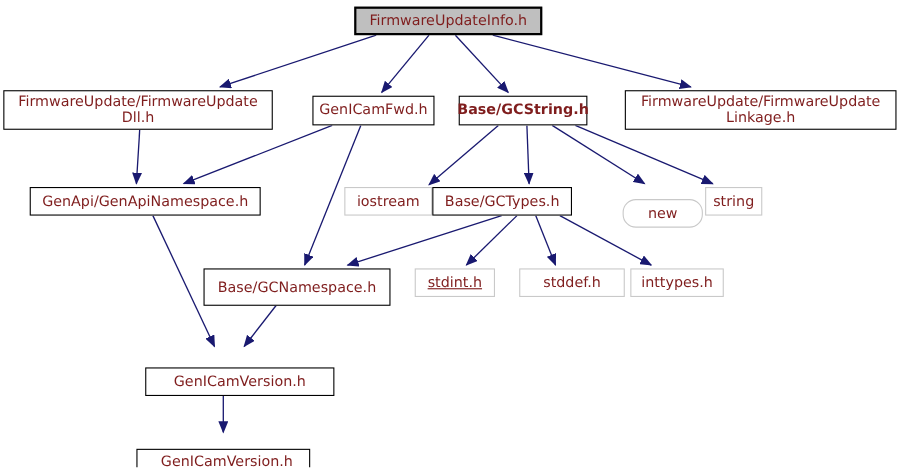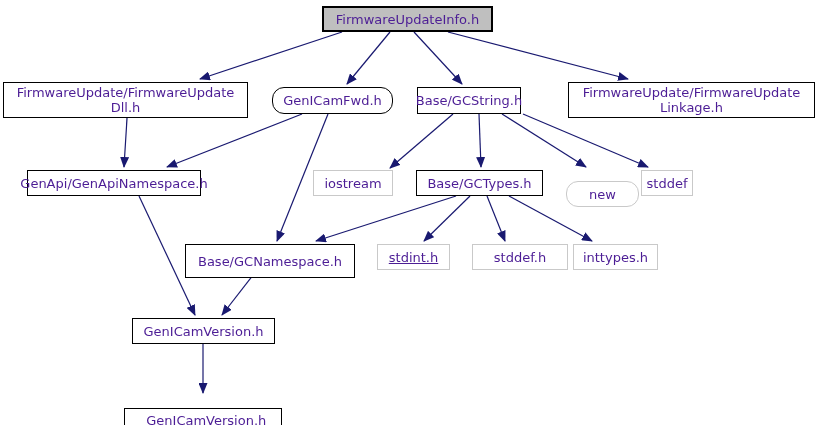--- a/index.html
+++ b/index.html
@@ -20,21 +20,21 @@
     left: 0;
     top: 0;
     width: 817px;
     height: 425px;
   }
   .node {
     position: absolute;
     box-sizing: border-box;
     background: #ffffff;
     border: 1px solid #000000;
-    color: #4c1d95;
+    color: #7f1d1d;
     font-size: 13px;
     line-height: 15px;
     display: flex;
     align-items: center;
     justify-content: center;
     text-align: center;
     white-space: pre-line;
     cursor: pointer;
   }
   .node.root {
@@ -71,29 +71,29 @@
       <line x1="487" y1="196" x2="505" y2="241" stroke="#191970" stroke-width="1.2" marker-end="url(#arrowhead)"></line>
       <line x1="509" y1="196" x2="592" y2="241" stroke="#191970" stroke-width="1.2" marker-end="url(#arrowhead)"></line>
       <line x1="139" y1="196" x2="195" y2="315" stroke="#191970" stroke-width="1.2" marker-end="url(#arrowhead)"></line>
       <line x1="257" y1="270" x2="222" y2="315" stroke="#191970" stroke-width="1.2" marker-end="url(#arrowhead)"></line>
       <line x1="203" y1="344" x2="203" y2="393" stroke="#191970" stroke-width="1.2" marker-end="url(#arrowhead)"></line>
     </svg>
   <div id="node-layer">
       <div class="node root" style="left: 322px; top: 6px; width: 171px; height: 26px; background: rgb(191, 191, 191); border-color: rgb(0, 0, 0);">FirmwareUpdateInfo.h</div>
       <div class="node project" style="left: 3px; top: 82px; width: 245px; height: 36px; border-color: rgb(0, 0, 0);">FirmwareUpdate/FirmwareUpdate
 Dll.h</div>
-      <div class="node project" style="left: 272px; top: 87px; width: 121px; height: 27px; border-color: rgb(0, 0, 0); border-radius: 12px;">GenICamFwd.h</div>
-      <div class="node project" style="left: 417px; top: 87px; width: 104px; height: 27px; border-color: rgb(0, 0, 0);">Base/GCString.h</div>
+      <div class="node project" style="left: 284px; top: 87px; width: 111px; height: 27px; border-color: rgb(0, 0, 0);">GenICamFwd.h</div>
+      <div class="node project" style="left: 417px; top: 87px; width: 117px; height: 27px; border-color: rgb(0, 0, 0); font-weight: bold;">Base/GCString.h</div>
       <div class="node project" style="left: 568px; top: 82px; width: 247px; height: 36px; border-color: rgb(0, 0, 0);">FirmwareUpdate/FirmwareUpdate
 Linkage.h</div>
-      <div class="node project" style="left: 27px; top: 170px; width: 174px; height: 26px; border-color: rgb(0, 0, 0);">GenApi/GenApiNamespace.h</div>
+      <div class="node project" style="left: 27px; top: 170px; width: 210px; height: 26px; border-color: rgb(0, 0, 0);">GenApi/GenApiNamespace.h</div>
       <div class="node system" style="left: 313px; top: 170px; width: 80px; height: 26px; border-color: rgb(201, 201, 201);">iostream</div>
-      <div class="node project" style="left: 416px; top: 170px; width: 127px; height: 26px; border-color: rgb(0, 0, 0);">Base/GCTypes.h</div>
+      <div class="node project" style="left: 393px; top: 170px; width: 127px; height: 26px; border-color: rgb(0, 0, 0);">Base/GCTypes.h</div>
       <div class="node system" style="left: 566px; top: 181px; width: 73px; height: 26px; border-color: rgb(201, 201, 201); border-radius: 12px;">new</div>
-      <div class="node system" style="left: 641px; top: 170px; width: 52px; height: 26px; border-color: rgb(201, 201, 201);">stddef</div>
+      <div class="node system" style="left: 641px; top: 170px; width: 52px; height: 26px; border-color: rgb(201, 201, 201);">string</div>
       <div class="node project" style="left: 185px; top: 244px; width: 170px; height: 34px; border-color: rgb(0, 0, 0);">Base/GCNamespace.h</div>
       <div class="node system" style="left: 377px; top: 244px; width: 73px; height: 26px; border-color: rgb(201, 201, 201); text-decoration: underline;">stdint.h</div>
       <div class="node system" style="left: 472px; top: 244px; width: 96px; height: 26px; border-color: rgb(201, 201, 201);">stddef.h</div>
       <div class="node system" style="left: 573px; top: 244px; width: 85px; height: 26px; border-color: rgb(201, 201, 201); text-align: right;">inttypes.h</div>
-      <div class="node project" style="left: 132px; top: 318px; width: 143px; height: 26px; border-color: rgb(0, 0, 0);">GenICamVersion.h</div>
+      <div class="node project" style="left: 132px; top: 334px; width: 172px; height: 26px; border-color: rgb(0, 0, 0);">GenICamVersion.h</div>
       <div class="node project" style="left: 124px; top: 408px; width: 158px; height: 24px; border-color: rgb(0, 0, 0);">_GenICamVersion.h</div>
     </div>
 </div>
 
 </body></html>

